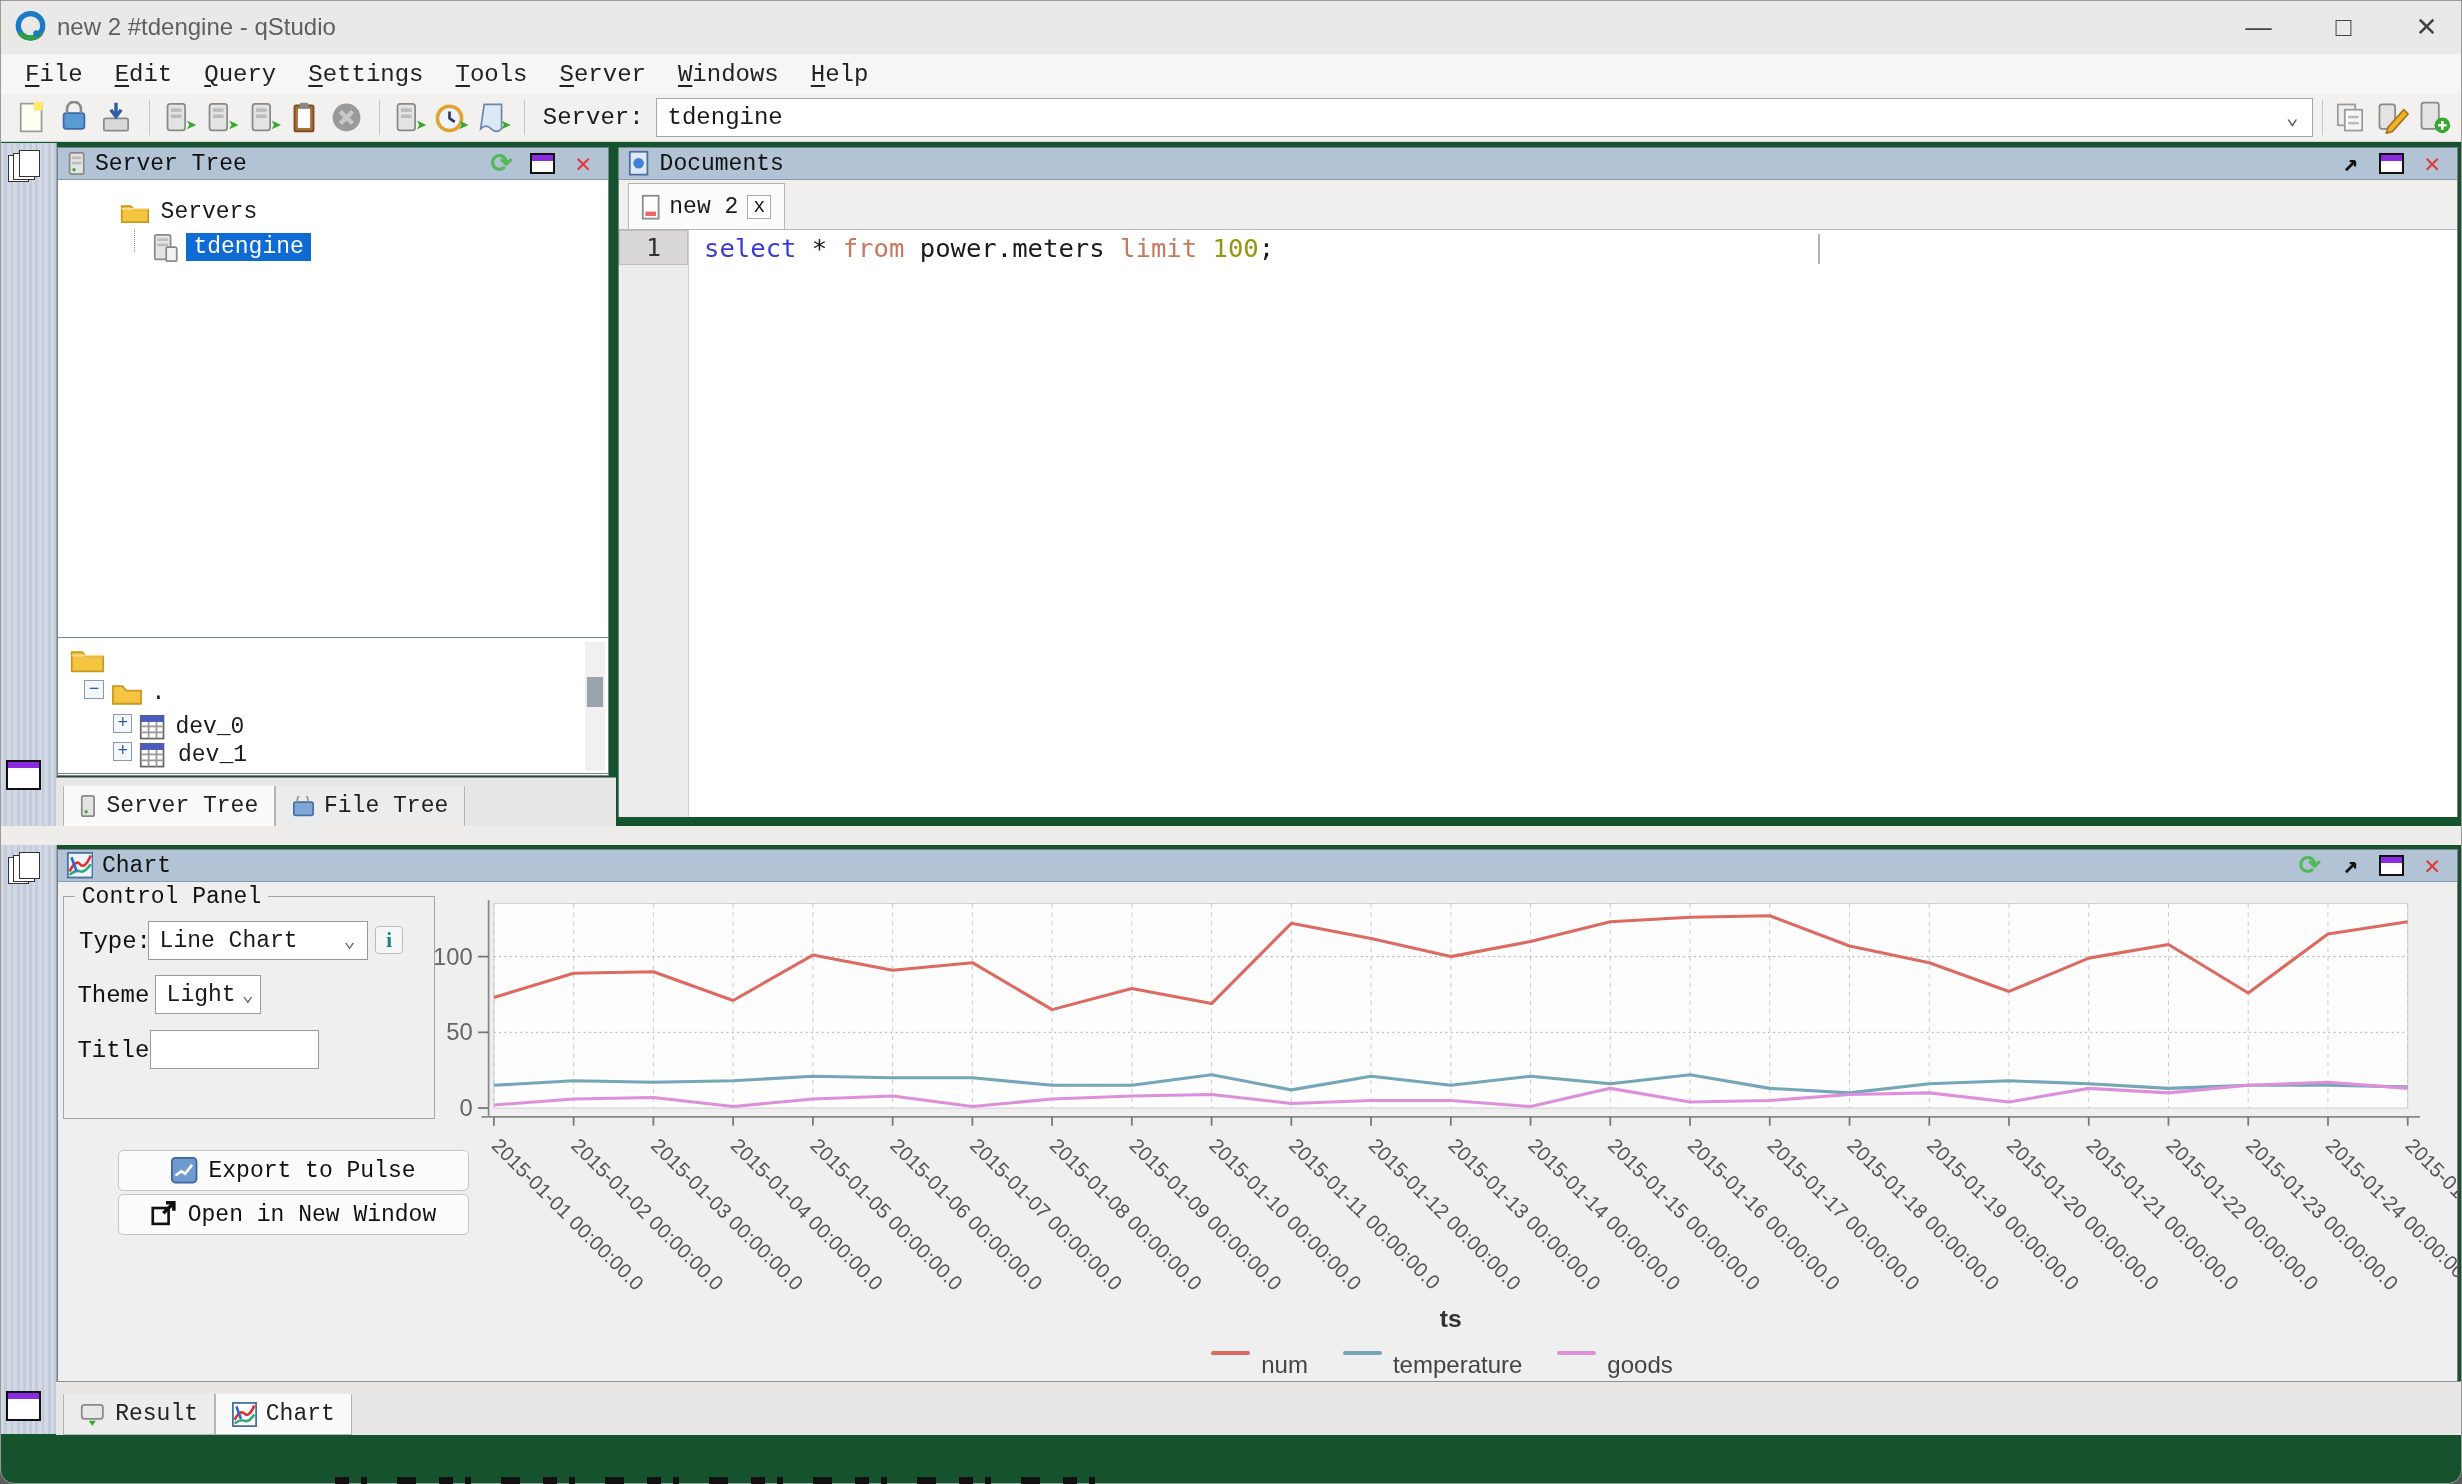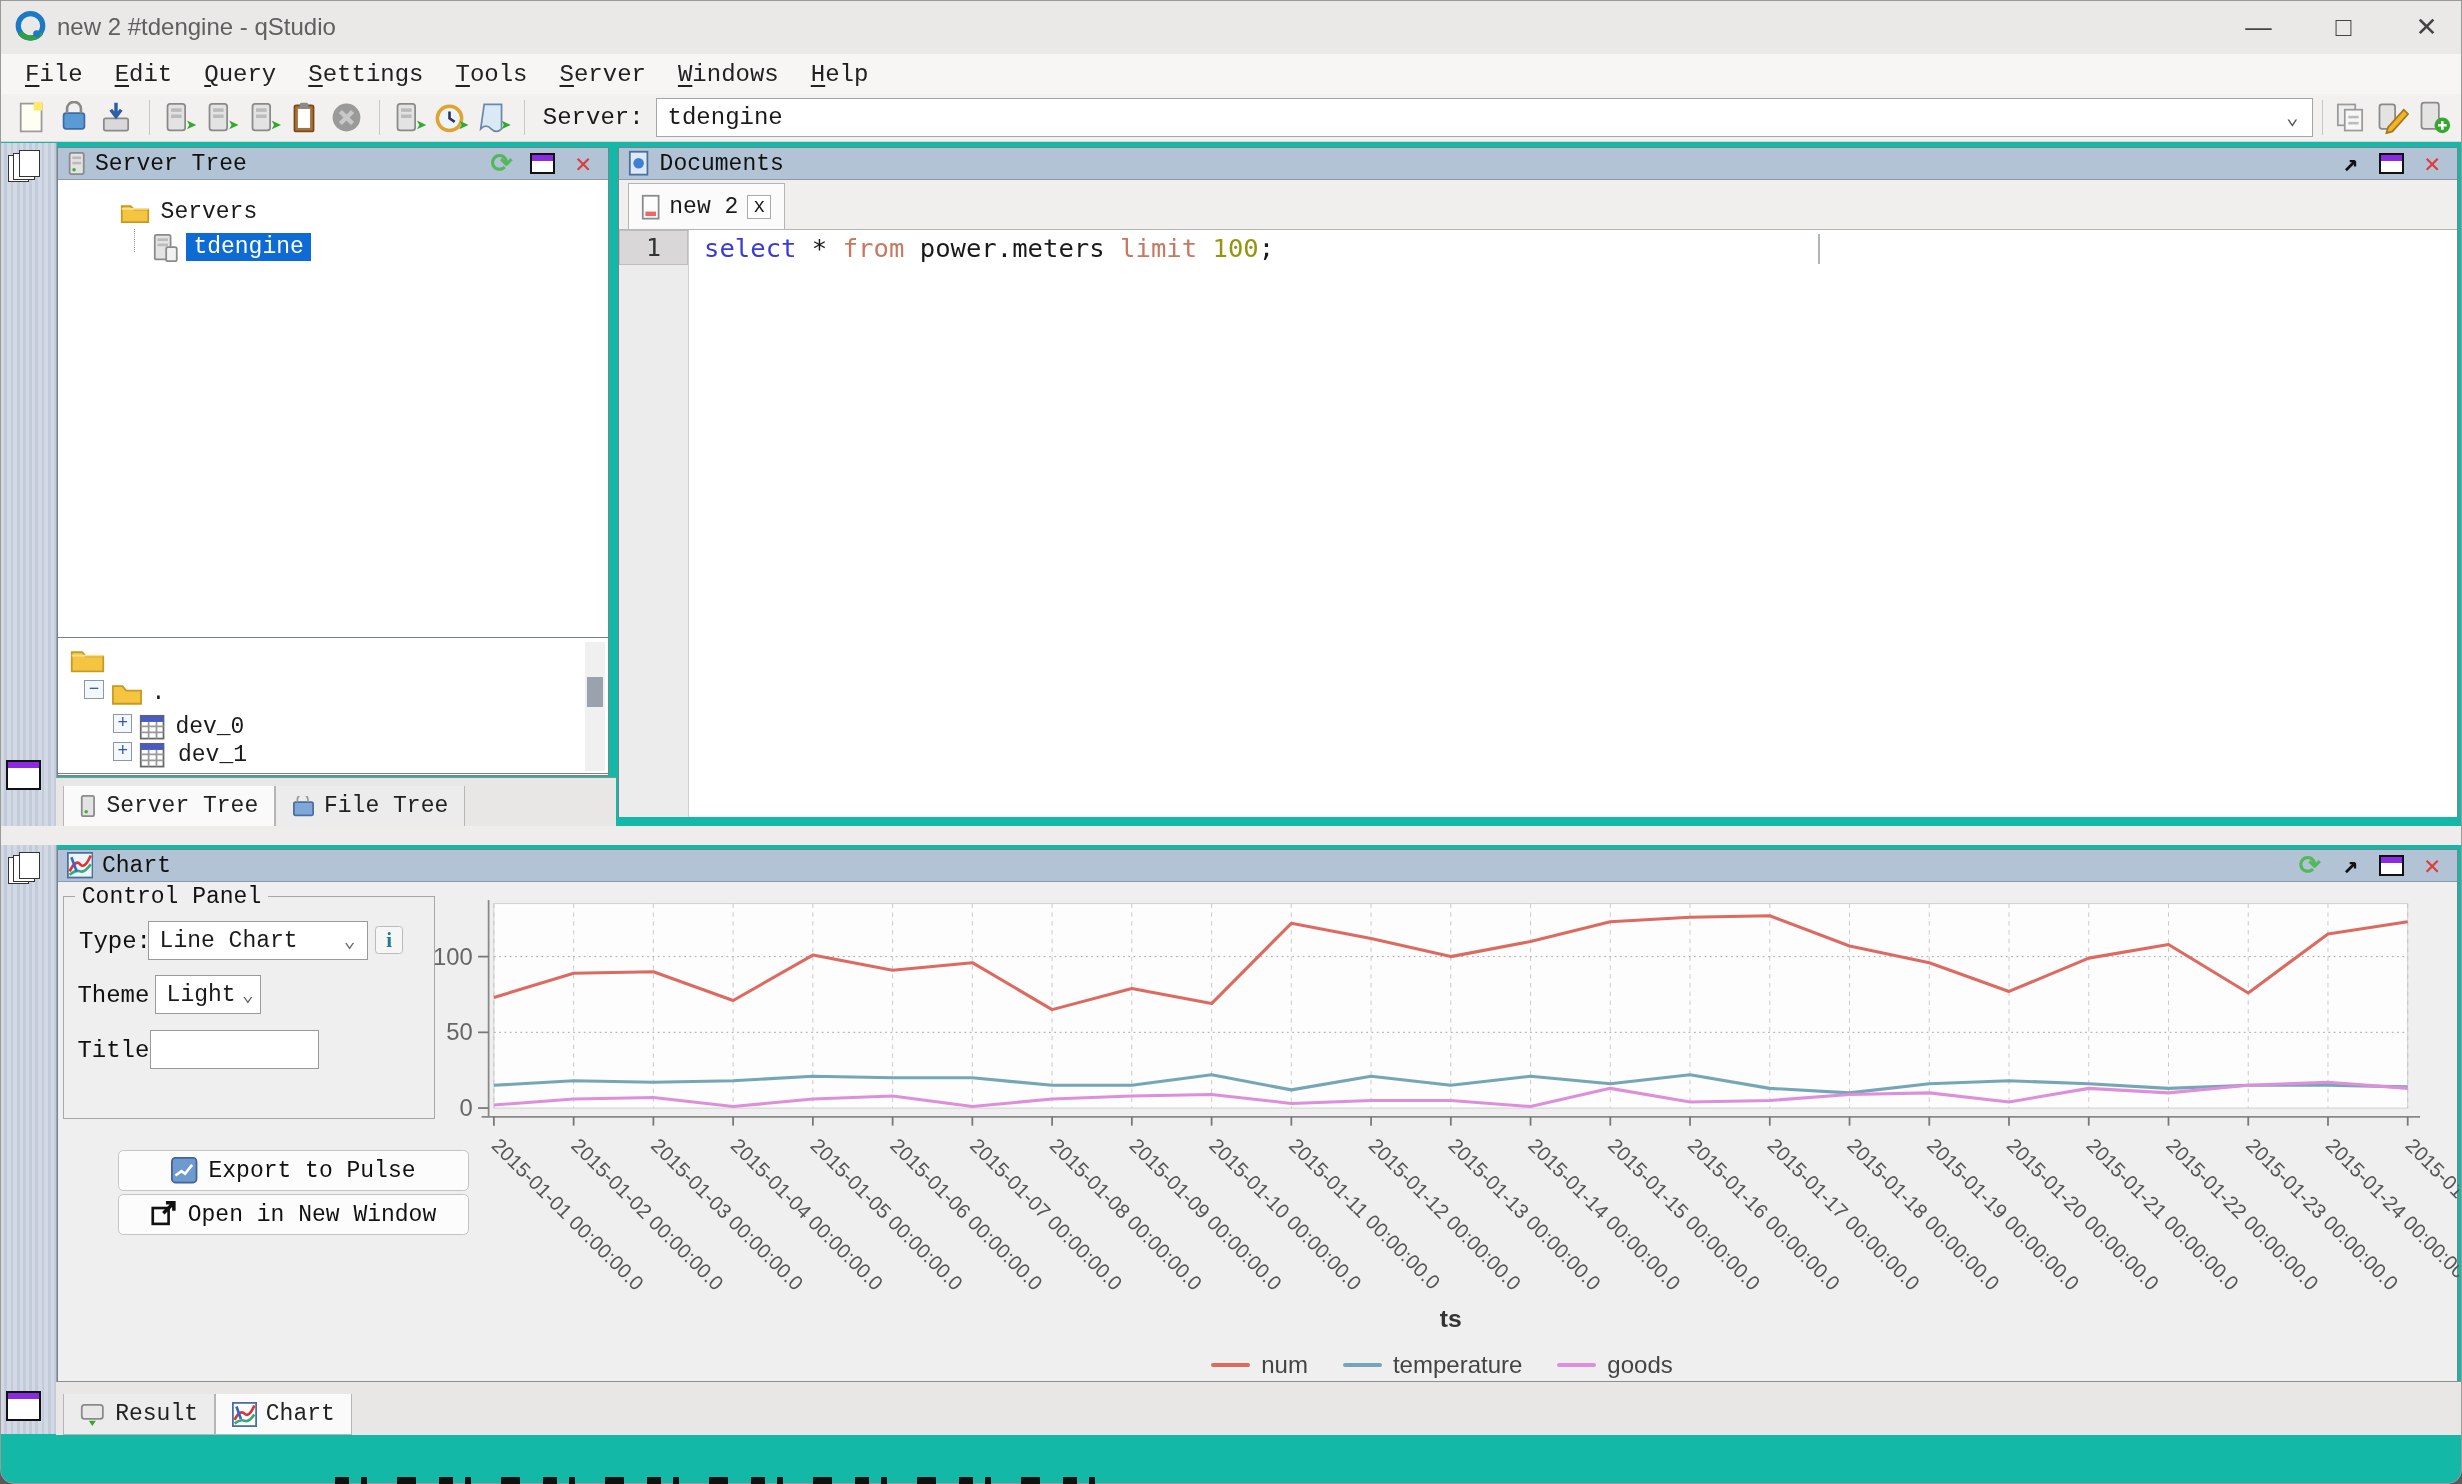--- a/index.html
+++ b/index.html
@@ -1,20 +1,20 @@
 <!DOCTYPE html>
 <html style="font-size:14px"><head>
 <meta charset="utf-8">
 <style>
   html,body{margin:0;padding:0;background:#5a5a5a;}
   #screen{position:relative;width:2462px;height:1484px;overflow:hidden;
           font-family:"Liberation Mono",monospace;color:#1a1a1a;
           -webkit-font-smoothing:antialiased;}
   .abs{position:absolute;}
-  #window{position:absolute;left:0;top:0;width:2462px;height:1484px;background:#14b8a6;
+  #window{position:absolute;left:0;top:0;width:2462px;height:1484px;background:#14532d;
           border-radius:0 0 14px 14px;overflow:hidden;border:0.9px solid #9a9a9a;box-sizing:border-box;}
   
   #titlebar{left:0;top:0;width:2462px;height:53px;background:#ebe9e8;}
   #win-title{left:56px;top:12.3px;font-family:"Liberation Sans",sans-serif;font-size:24px;color:#5f5f5f;}
   .winctl{top:7px;width:81px;height:39px;text-align:center;font-family:"Liberation Sans",sans-serif;
           font-size:26.4px;color:#444;line-height:39px;}
   
   #menubar{left:0;top:53px;width:2462px;height:41px;background:#f7f6f5;display:flex;align-items:center;padding-left:8px;box-sizing:border-box;}
   .menu-item{font-size:24px;padding:0 16px;color:#222;}
   .menu-item u{text-decoration:underline;text-underline-offset:3.5px;}
@@ -68,21 +68,21 @@
   .combo{position:absolute;background:#fff;border:0.9px solid #9a9a9a;display:flex;align-items:center;box-sizing:border-box;}
   .combo .val{font-size:23px;padding-left:10.6px;flex:1;}
   .combo .chev{width:35px;text-align:center;color:#666;font-size:19.4px;}
   .txtinput{position:absolute;background:#fff;border:0.9px solid #9a9a9a;box-sizing:border-box;}
   .cbtn{position:absolute;left:60px;width:351px;height:41px;background:#fcfcfc;border:0.9px solid #c4c4c4;border-radius:5.3px;
         display:flex;align-items:center;justify-content:center;gap:10.6px;font-size:23px;color:#111;box-sizing:border-box;}
   #info-btn{position:absolute;border:0.9px solid #bbb;border-radius:3.5px;width:26.4px;height:26.4px;background:#f6f6f6;
             color:#1d7f86;font-weight:bold;font-size:21px;text-align:center;line-height:26.4px;font-family:"Liberation Serif",serif;}
   
   #legend{display:flex;justify-content:center;gap:35px;align-items:center;font-family:"Liberation Sans",sans-serif;font-size:24px;color:#444;}
-  .lg-item{display:flex;align-items:center;gap:11px;}
+  .lg-item{display:flex;align-items:flex-start;gap:11px;}
   .lg-swatch{width:39px;height:4.4px;border-radius:2.6px;}
   
   #statusbar{left:0;top:1433px;width:2462px;height:51px;background:#f1efee;border-top:0.9px solid #b5b5b5;
              display:flex;align-items:center;font-size:24px;box-sizing:border-box;}
   .st-sep{width:1.8px;height:32px;background:#b0b0b0;margin:0 12.3px;}
   #progressbox{width:176px;height:30px;background:#e9e7e6;border:0.9px solid #bdbdbd;margin-right:19.4px;}
   
   #bg-frag{left:335px;top:1477px;width:784px;height:7px;overflow:hidden;z-index:60;
            background:repeating-linear-gradient(90deg,#111 0 14px,transparent 14px 26.4px,#111 26.4px 32px,transparent 32px 62px,#111 62px 81px,transparent 81px 104px);}
   svg text{font-family:"Liberation Sans",sans-serif;}

